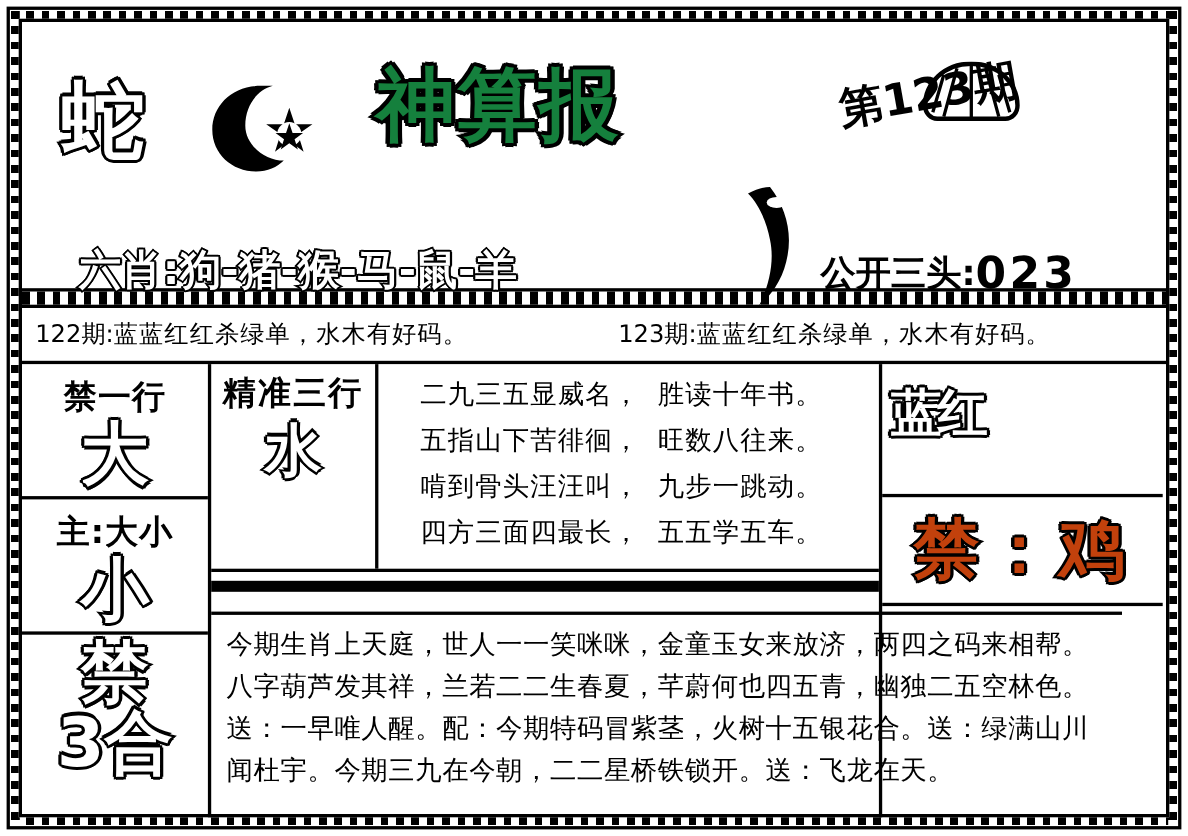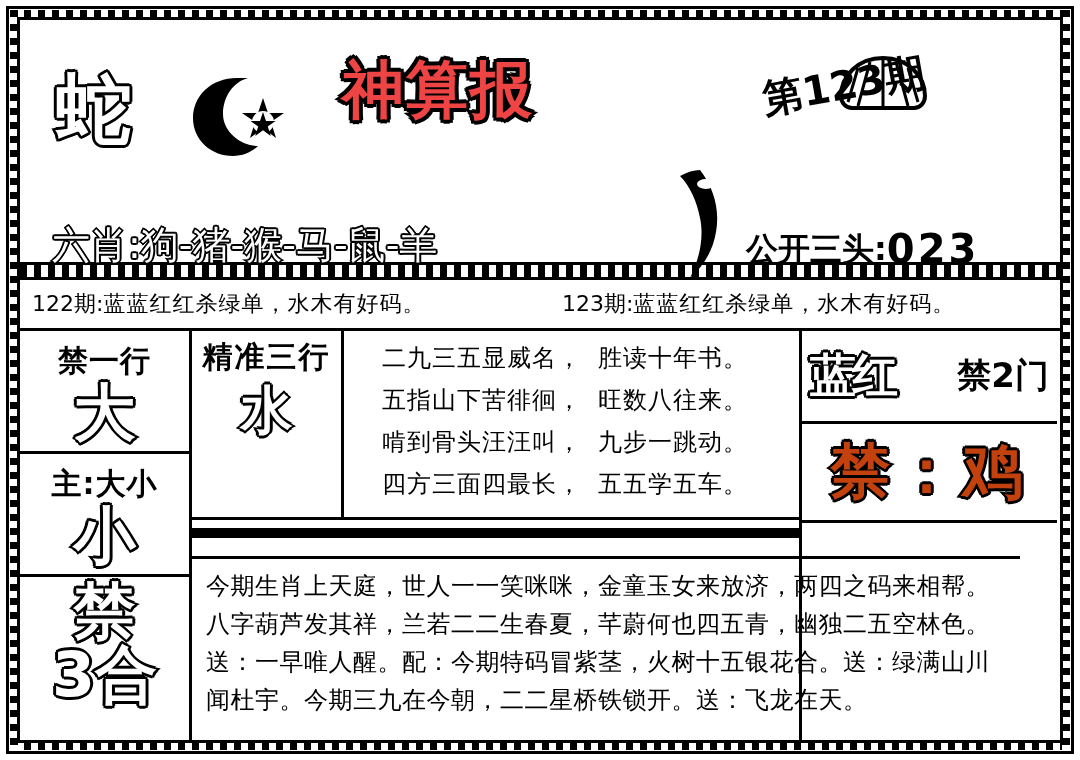--- a/index.html
+++ b/index.html
@@ -80,24 +80,24 @@
       2px 2px 0 #000, -2px -2px 0 #000, 2px -2px 0 #000, -2px 2px 0 #000;
   }
   .moon-star {
     position: absolute;
     left: 165px; top: 50px;
     width: 110px; height: 90px;
   }
   .title-main {
     position: absolute;
     left: 322px; top: 28px;
-    font-size: 62px;
+    font-size: 72px;
     font-weight: bold;
     letter-spacing: 2px;
-    color: #ef4444;
+    color: #15803d;
     -webkit-text-stroke: 5px #000;
     paint-order: stroke fill;
     text-shadow:
       4px 0 0 #000, -4px 0 0 #000, 0 4px 0 #000, 0 -4px 0 #000,
       3px 3px 0 #000, -3px -3px 0 #000, 3px -3px 0 #000, -3px 3px 0 #000;
   }
   .issue-no {
     position: absolute;
     left: 748px; top: 52px;
     font-size: 40px;
@@ -112,23 +112,23 @@
     left: 818px; top: 36px;
     width: 90px; height: 54px;
   }
   .brush-mark {
     position: absolute;
     left: 650px; top: 150px;
     width: 70px; height: 110px;
   }
   .six-xiao {
     position: absolute;
-    left: 32px; top: 200px;
+    left: 52px; top: 200px;
     font-size: 38px;
-    font-weight: normal;
+    font-weight: bold;
     color: #fff;
     -webkit-text-stroke: 3px #000;
     paint-order: stroke fill;
     text-shadow:
       2px 0 0 #000, -2px 0 0 #000, 0 2px 0 #000, 0 -2px 0 #000;
     white-space: nowrap;
   }
   .open-three {
     position: absolute;
     left: 726px; top: 206px;
@@ -276,24 +276,23 @@
 
   .col-right {
     width: 255px;
     box-sizing: border-box;
     display: flex;
     flex-direction: column;
   }
   .right-top {
     height: 90px;
     display: flex;
-    align-items: center;
     border-bottom: 3px solid #000;
     justify-content: space-between;
-    padding: 0 8px;
+    padding: 14px 8px;
   }
   .lanhong {
     font-size: 46px;
     font-weight: bold;
     color: #fff;
     -webkit-text-stroke: 4px #000;
     paint-order: stroke fill;
     text-shadow: 3px 0 0 #000, -3px 0 0 #000, 0 3px 0 #000, 0 -3px 0 #000;
     letter-spacing: -4px;
   }
@@ -439,21 +438,20 @@
           </div>
         </div>
         <div class="mid-bot">
           <div class="midbar"></div>
         </div>
       </div>
 
       <div class="col-right">
         <div class="right-top">
           <div class="lanhong">蓝红</div>
-          <div class="jin2men">禁2门</div>
         </div>
         <div class="right-mid">
           <div class="jinji">禁：鸡</div>
         </div>
         <div class="right-bot"></div>
       </div>
     </div>
 
     <div class="bottom">
       <p>今期生肖上天庭，世人一一笑咪咪，金童玉女来放济，两四之码来相帮。八字葫芦发其祥，兰若二二生春夏，芊蔚何也四五青，幽独二五空林色。</p>

